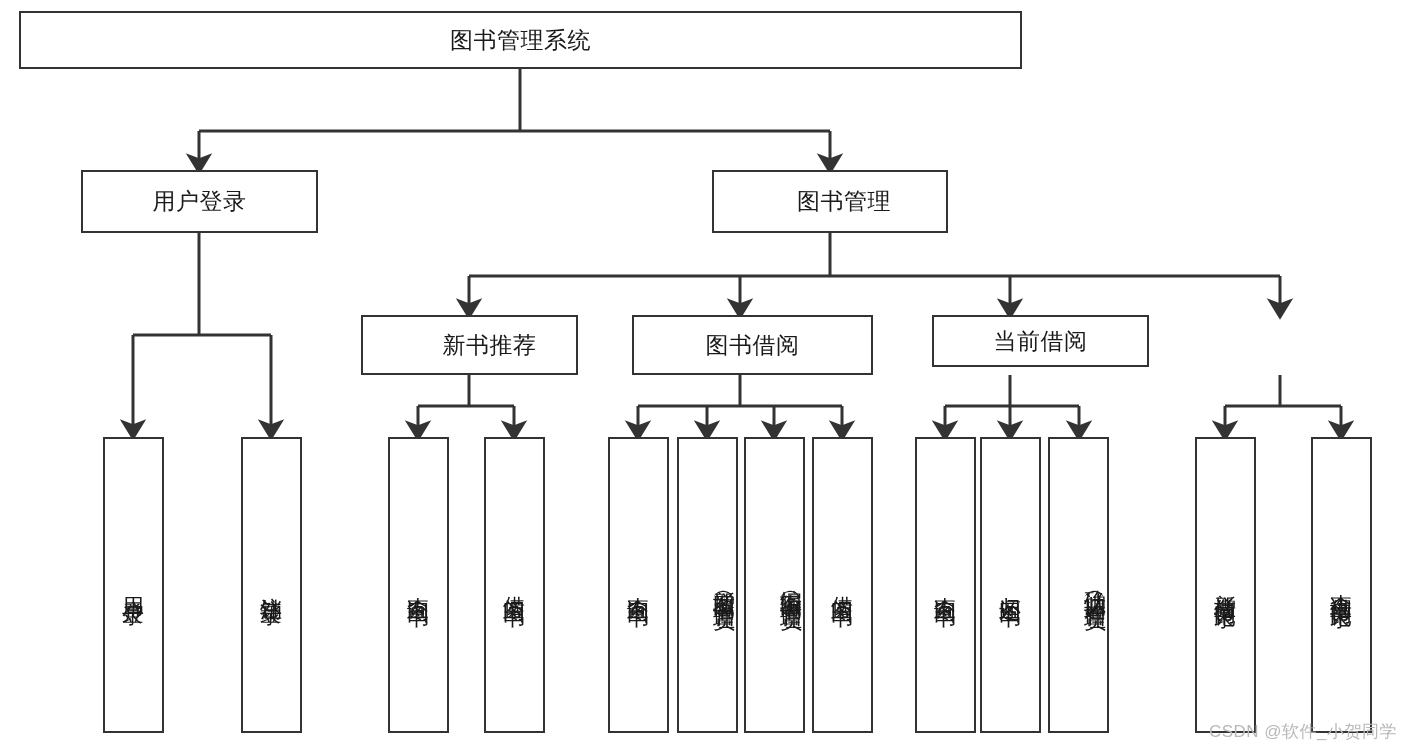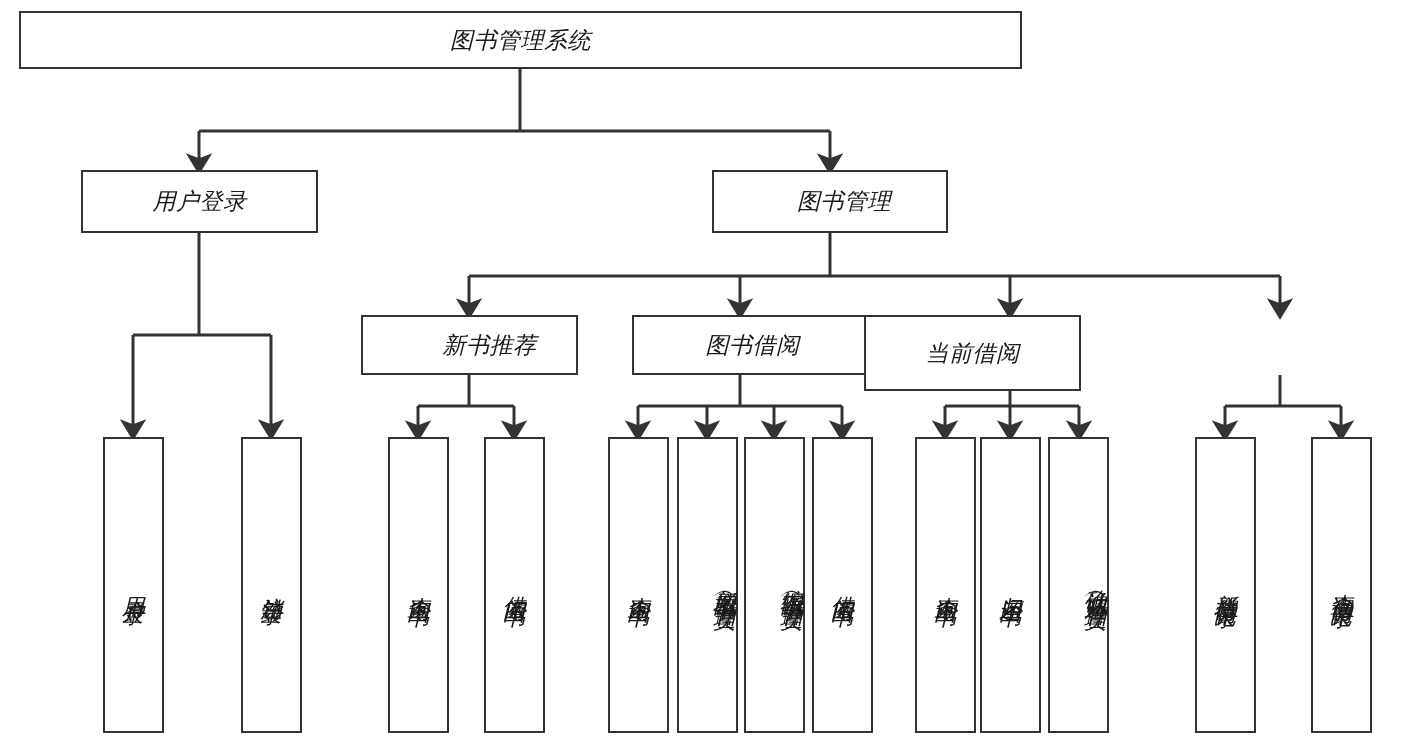--- a/index.html
+++ b/index.html
@@ -9,21 +9,20 @@
   }
   body {
     font-family: "Liberation Sans", "DejaVu Sans", sans-serif;
   }
   #canvas {
     position: relative;
     width: 1405px;
     height: 747px;
     background: #ffffff;
     overflow: hidden;
-    font-style: italic;
   }
   svg#edges {
     position: absolute;
     left: 0;
     top: 0;
     width: 1405px;
     height: 747px;
     pointer-events: none;
   }
   .node {
@@ -129,21 +128,21 @@
   <div class="node horiz" style="left:19px; top:11px; width:1003px; height:58px;">图书管理系统</div>
 
   <div class="node horiz" style="left:81px; top:170px; width:237px; height:63px;">用户登录</div>
 
   <div class="node horiz" style="left:712px; top:170px; width:236px; height:63px;padding-left:28px;">图书管理</div>
 
   <div class="node horiz" style="left:361px; top:315px; width:217px; height:60px;padding-left:40px;">新书推荐</div>
 
   <div class="node horiz" style="left:632px; top:315px; width:241px; height:60px;">图书借阅</div>
 
-  <div class="node horiz" style="left:864px; top:315px; width:217px; height:76px;">当前借阅</div>
+  <div class="node horiz" style="left:932px; top:315px; width:217px; height:52px;">当前借阅</div>
 
 
   <div class="node vert" style="left:103px; top:437px; width:61px; height:296px;">
     <span class="vtext">用户登录</span>
   </div>
 
   <div class="node vert" style="left:241px; top:437px; width:61px; height:296px;">
     <span class="vtext">注销登录</span>
   </div>
 
@@ -184,14 +183,15 @@
   </div>
 
   <div class="node vert" style="left:1195px; top:437px; width:61px; height:296px;">
     <span class="vtext">新增借阅记录</span>
   </div>
 
   <div class="node vert" style="left:1311px; top:437px; width:61px; height:296px;">
     <span class="vtext">查询借阅记录</span>
   </div>
 
+  <div class="watermark">CSDN @软件_小贺同学</div>
 
 </div>
 
 </body></html>

